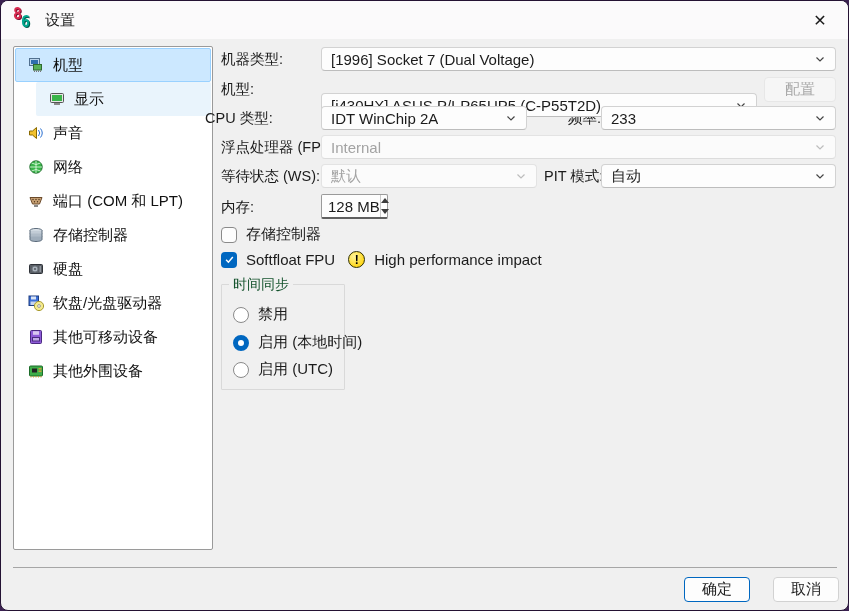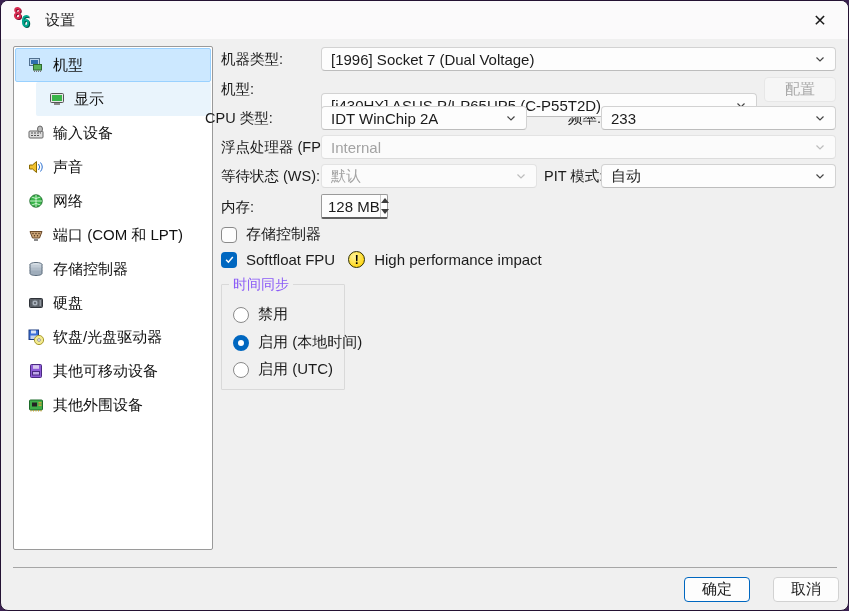--- a/index.html
+++ b/index.html
@@ -42,21 +42,21 @@
   .spin .arrows{width:16px;border-left:1px solid #c9c9c9;display:flex;flex-direction:column;}
   .spin .arrows div{flex:1;display:flex;align-items:center;justify-content:center;}
   
   .checkrow{position:absolute;display:flex;align-items:center;gap:9px;font-size:15px;color:#1b1b1b;}
   .cbox{width:16px;height:16px;border-radius:4px;box-sizing:border-box;flex:0 0 auto;}
   .cbox.un{border:1px solid #8a8a8a;background:#fdfdfd;}
   .cbox.ck{background:#0067c0;display:flex;align-items:center;justify-content:center;}
   .warn-icon{width:17px;height:17px;border-radius:50%;background:radial-gradient(circle at 35% 30%, #fff59a, #ffd81e 70%);border:1px solid #2f2f00;display:flex;align-items:center;justify-content:center;font-weight:bold;font-size:12px;color:#000;box-sizing:border-box;margin-left:4px;}
   
   .groupbox{position:absolute;left:220px;top:283px;width:124px;height:106px;border:1px solid #d9d9d9;border-radius:1px;box-sizing:border-box;}
-  .gb-title{position:absolute;top:-9px;left:7px;background:#f0f0f0;padding:0 4px;font-size:14px;color:#8b5cf6;white-space:nowrap;}
+  .gb-title{position:absolute;top:-9px;left:7px;background:#f0f0f0;padding:0 4px;font-size:14px;color:#14532d;white-space:nowrap;}
   .radiorow{position:absolute;display:flex;align-items:center;gap:9px;font-size:15px;color:#1b1b1b;white-space:nowrap;}
   .radio{width:16px;height:16px;border-radius:50%;box-sizing:border-box;flex:0 0 auto;}
   .radio.un{border:1px solid #8a8a8a;background:#fff;}
   .radio.sel{border:5px solid #0067c0;background:#fff;}
   .separator{position:absolute;left:12px;top:566px;width:824px;height:1px;background:#a6a6a6;}
 </style>
 </head>
 <body>
 
 <div class="stage">
@@ -80,28 +80,20 @@
         </svg>
       <span>机型</span>
     </div>
     <div class="side-item hovered">
       <svg width="16" height="16" viewBox="0 0 16 16">
           <rect x="1.5" y="2.5" width="13" height="9" rx="1" fill="#e6e6e6" stroke="#555"></rect>
           <rect x="3" y="4" width="10" height="6" fill="#39b54a"></rect>
           <rect x="5" y="12" width="6" height="2" fill="#8a8a8a"></rect>
         </svg>
       <span>显示</span>
-    </div>
-    <div class="side-item">
-      <svg width="16" height="16" viewBox="0 0 16 16">
-          <rect x="1" y="6" width="14" height="7" rx="1" fill="#dcdcdc" stroke="#666"></rect>
-          <path d="M3 8 h2 M6 8 h2 M9 8 h2 M12 8 h1 M3 10.5 h2 M6 10.5 h2 M9 10.5 h2" stroke="#555"></path>
-          <ellipse cx="12" cy="4" rx="2.5" ry="3" fill="#bfbfbf" stroke="#666"></ellipse>
-        </svg>
-      <span>输入设备</span>
     </div>
     <div class="side-item">
       <svg width="16" height="16" viewBox="0 0 16 16">
           <path d="M1.5 6 h3 l4 -3.5 v11 l-4 -3.5 h-3 z" fill="#f2c230" stroke="#8a6a00"></path>
           <path d="M10.5 5 q2.5 3 0 6 M12.5 3.5 q3.5 4.5 0 9" stroke="#2a6fd0" fill="none"></path>
         </svg>
       <span>声音</span>
     </div>
     <div class="side-item">
       <svg width="16" height="16" viewBox="0 0 16 16">

